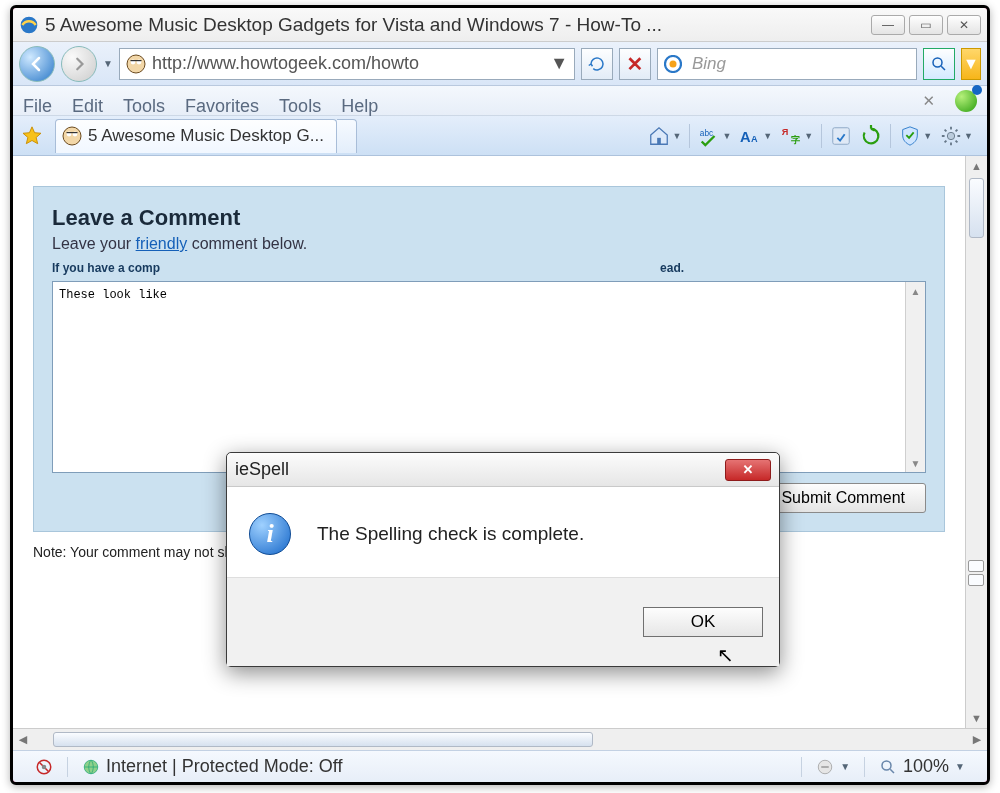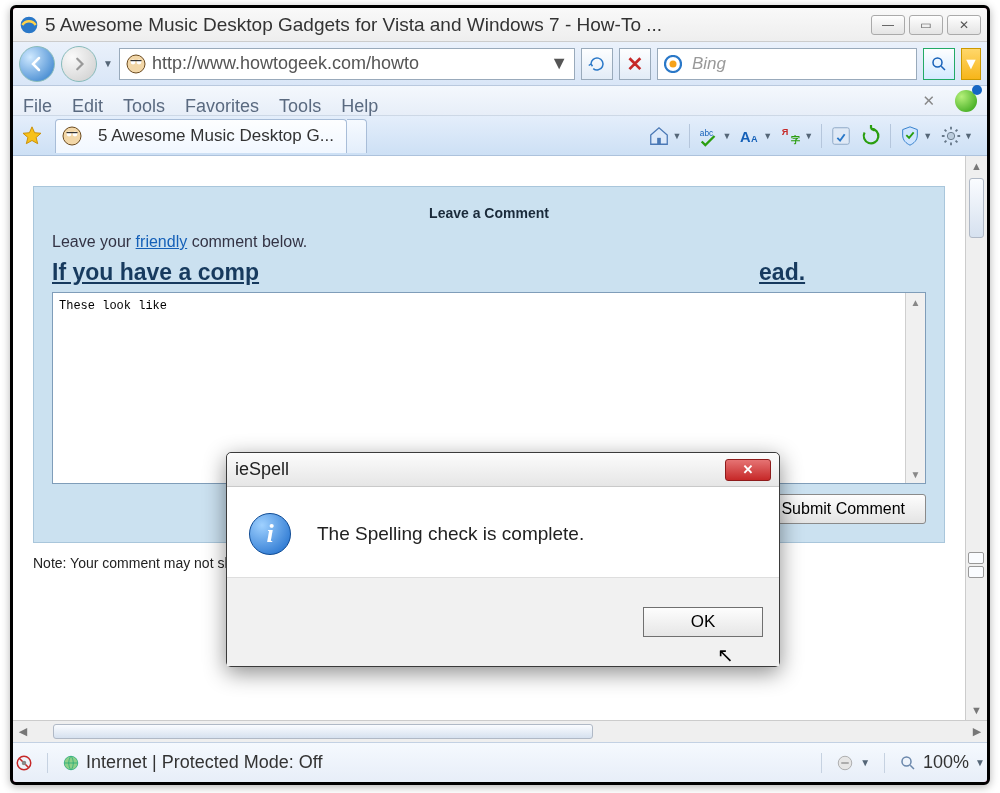--- a/index.html
+++ b/index.html
@@ -146,21 +146,21 @@
   display:flex;align-items:center;justify-content:center;
   color:#f5b400; font-size:22px; cursor:pointer; margin-right:10px;
 }
 .tab {
   height: 34px;
   background: linear-gradient(#fdfeff,#f1f7ff);
   border:1px solid #a8bdd8;
   border-bottom:none;
   border-radius: 4px 4px 0 0;
   display:flex; align-items:center; padding:0 12px 0 6px;
-  gap:16px; font-size:17px; color:#333;
+  gap:6px; font-size:17px; color:#333;
   cursor:pointer;
   max-width: 360px;
 }
 .tab .tfav{width:20px;height:20px;}
 .tab .tlabel{white-space:nowrap;overflow:hidden;text-overflow:ellipsis;}
 .blanktab {
   width:20px;height:34px;border:1px solid #a8bdd8;border-bottom:none;border-left:none;
   background:linear-gradient(#f6faff,#e3eefb);border-radius:0 4px 0 0;cursor:pointer;
 }
 .cmdbar { flex:1; display:flex; align-items:center; justify-content:flex-end; gap:0; padding-right:4px;}
@@ -189,25 +189,25 @@
 .vscroll .arrow.bottom{position:absolute;bottom:0;left:0;right:0;height:20px;}
 .vscroll-zoom{position:absolute;bottom:140px;right:2px;width:18px;height:28px;display:flex;flex-direction:column;gap:2px;align-items:center;}
 .vscroll-zoom div{width:16px;height:12px;border:1px solid #999;background:#fafcff;border-radius:2px;cursor:pointer;}
 
 .comment-box {
   background:#cbe1f0;
   border:1px solid #a9c6db;
   padding:18px;
 }
 .comment-box h2{
-  font-size:14px;font-weight:bold;color:#1a2a3a;margin-bottom:12px;text-align:center;
+  font-size:22px;font-weight:bold;color:#1a2a3a;margin-bottom:4px;
 }
 .meta-line{font-size:16px;color:#334;margin-bottom:8px;}
 .meta-line a{color:#1560b8;text-decoration:underline;cursor:pointer;}
-.bold-line{font-size:23px;font-weight:bold;color:#173a5e;margin:8px 0 6px;text-decoration:underline;}
+.bold-line{font-size:12px;font-weight:bold;color:#173a5e;margin:8px 0 6px;}
 .bold-line .trail{font-weight:bold;}
 .textarea-wrap{display:flex;border:1px solid #7f9db9;background:#fff;}
 textarea{
   flex:1;border:none;outline:none;resize:none;
   font-family:"Courier New",monospace;font-size:12px;
   padding:6px;height:190px;background:#fff;
 }
 .ta-scroll{width:20px;background:#f0f0f0;border-left:1px solid #cfcfcf;position:relative;}
 .ta-scroll .arrow{height:18px;display:flex;align-items:center;justify-content:center;font-size:10px;color:#888;cursor:pointer;}
 .ta-scroll .arrow.bottom{position:absolute;bottom:0;left:0;right:0;}
@@ -220,23 +220,23 @@
 .note{font-size:14px;color:#222;margin-top:12px;}
 
 
 .hscroll{height:22px;background:#efefef;border-top:1px solid #ccc;display:flex;align-items:center;}
 .hscroll .harrow{width:20px;display:flex;align-items:center;justify-content:center;font-size:11px;color:#777;cursor:pointer;}
 .hscroll .htrack{flex:1;position:relative;height:100%;}
 .hscroll .hthumb{position:absolute;top:3px;bottom:3px;left:20px;width:540px;background:linear-gradient(#fafcff,#d6e1ef);border:1px solid #b0b9c6;border-radius:3px;cursor:pointer;}
 
 
 .statusbar{
-  height:40px;background:linear-gradient(#f5f9fe,#e7eef8);
+  height:32px;background:linear-gradient(#f5f9fe,#e7eef8);
   border-top:1px solid #c3d1e3;
-  display:flex;align-items:center;padding:0 2px;gap:14px;
+  display:flex;align-items:center;padding:0 22px;gap:14px;
   font-size:18px;color:#333;
 }
 .statusbar .sseg{display:flex;align-items:center;gap:6px;}
 .statusbar .divider{width:1px;height:20px;background:#c6d2e1;}
 .statusbar .flex{flex:1;}
 .zoom-group{display:flex;align-items:center;gap:6px;cursor:pointer;}
 
 
 .dialog {
   position:absolute;

